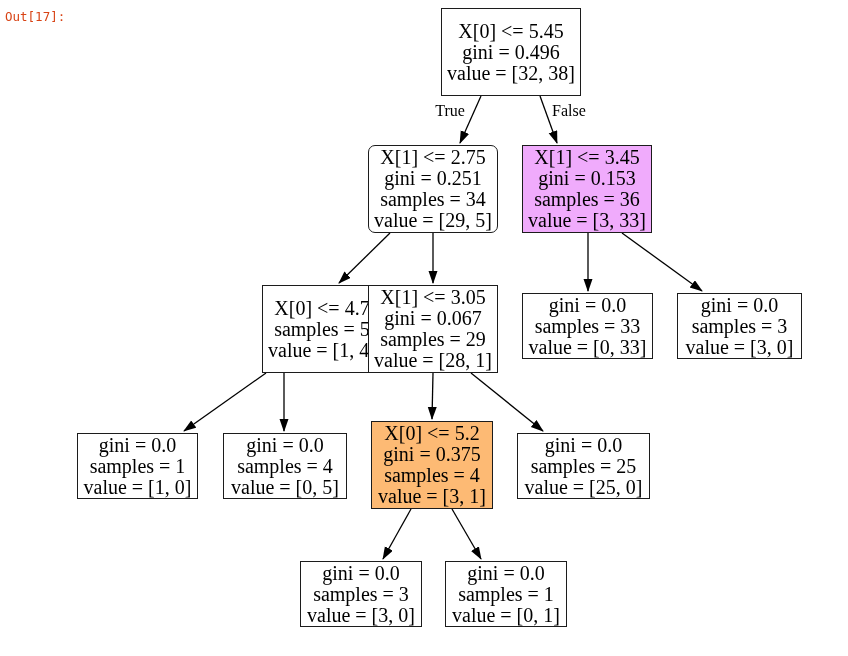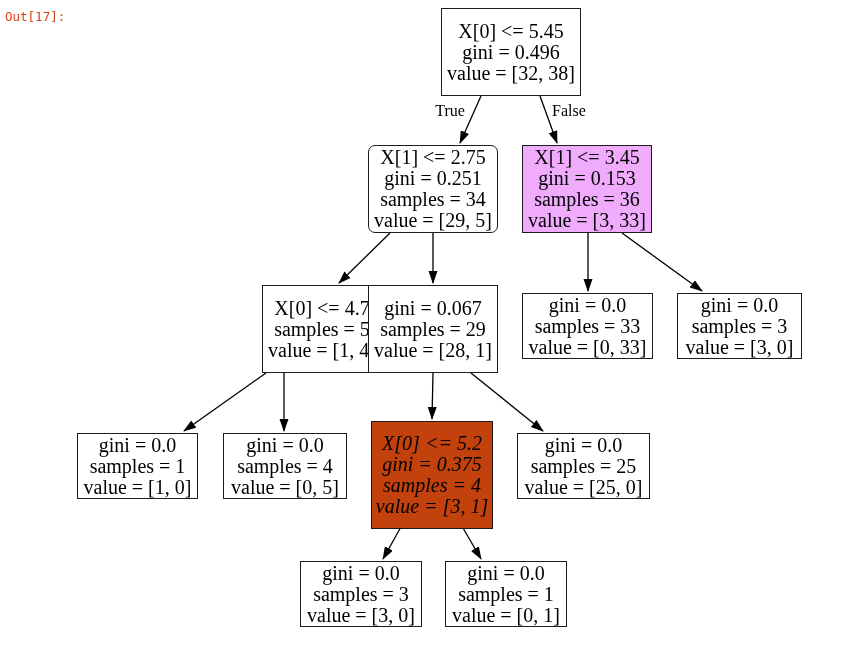--- a/index.html
+++ b/index.html
@@ -109,20 +109,21 @@
           <div class="node-line">gini = 0.153</div>
           <div class="node-line">samples = 36</div>
           <div class="node-line">value = [3, 33]</div>
         </div>
         <div class="node" style="left: 222px; top: 285px; width: 120px; height: 88px; border-color: rgb(28, 28, 28); background: rgb(255, 255, 255); color: rgb(0, 0, 0); margin-left: 40px;">
           <div class="node-line">X[0] &lt;= 4.7</div>
           <div class="node-line">samples = 5</div>
           <div class="node-line">value = [1, 4]</div>
         </div>
         <div class="node" style="left: 368px; top: 285px; width: 130px; height: 88px; border-color: rgb(28, 28, 28); background: rgb(255, 255, 255); color: rgb(0, 0, 0);">
+          <div class="node-line">X[1] &lt;= 3.05</div>
           <div class="node-line">gini = 0.067</div>
           <div class="node-line">samples = 29</div>
           <div class="node-line">value = [28, 1]</div>
         </div>
         <div class="node" style="left: 522px; top: 293px; width: 131px; height: 66px; border-color: rgb(28, 28, 28); background: rgb(255, 255, 255); color: rgb(0, 0, 0);">
           <div class="node-line">gini = 0.0</div>
           <div class="node-line">samples = 33</div>
           <div class="node-line">value = [0, 33]</div>
         </div>
         <div class="node" style="left: 677px; top: 293px; width: 125px; height: 66px; border-color: rgb(28, 28, 28); background: rgb(255, 255, 255); color: rgb(0, 0, 0);">
@@ -133,21 +134,21 @@
         <div class="node" style="left: 77px; top: 433px; width: 121px; height: 66px; border-color: rgb(28, 28, 28); background: rgb(255, 255, 255); color: rgb(0, 0, 0);">
           <div class="node-line">gini = 0.0</div>
           <div class="node-line">samples = 1</div>
           <div class="node-line">value = [1, 0]</div>
         </div>
         <div class="node" style="left: 223px; top: 433px; width: 124px; height: 66px; border-color: rgb(28, 28, 28); background: rgb(255, 255, 255); color: rgb(0, 0, 0);">
           <div class="node-line">gini = 0.0</div>
           <div class="node-line">samples = 4</div>
           <div class="node-line">value = [0, 5]</div>
         </div>
-        <div class="node" style="left: 371px; top: 421px; width: 122px; height: 108px; border-color: rgb(28, 28, 28); background: #c2410c; color: rgb(0, 0, 0); font-style: italic;">
+        <div class="node" style="left: 371px; top: 421px; width: 122px; height: 88px; border-color: rgb(28, 28, 28); background: #fdba74; color: rgb(0, 0, 0);">
           <div class="node-line">X[0] &lt;= 5.2</div>
           <div class="node-line">gini = 0.375</div>
           <div class="node-line">samples = 4</div>
           <div class="node-line">value = [3, 1]</div>
         </div>
         <div class="node" style="left: 517px; top: 433px; width: 133px; height: 66px; border-color: rgb(28, 28, 28); background: rgb(255, 255, 255); color: rgb(0, 0, 0);">
           <div class="node-line">gini = 0.0</div>
           <div class="node-line">samples = 25</div>
           <div class="node-line">value = [25, 0]</div>
         </div>

